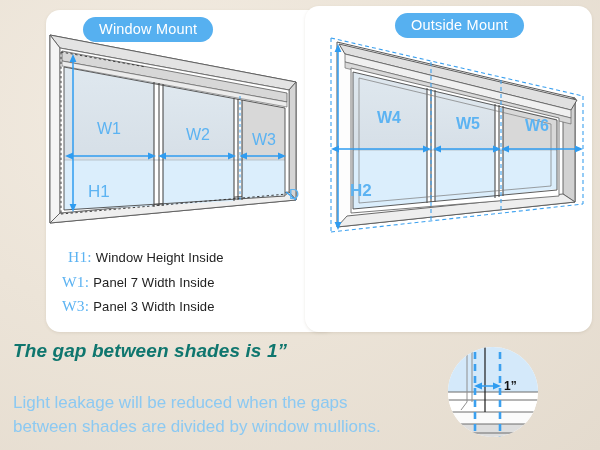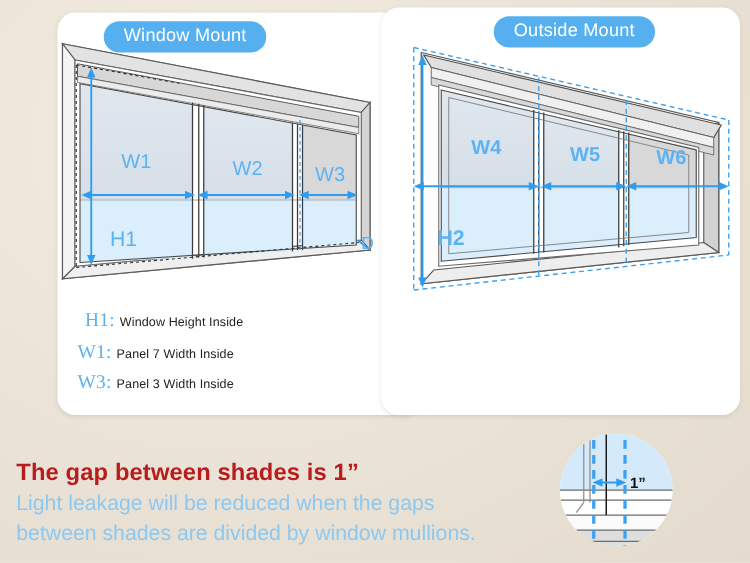--- a/index.html
+++ b/index.html
@@ -35,27 +35,28 @@
 
   
   .legend{position:absolute;}
   #legend-left{left:16px;top:238px;}
   .legend-row{display:flex;align-items:baseline;margin-bottom:6.5px;white-space:nowrap;}
   .legend-key{
     color:#5cb3f2;font-size:15.5px;font-weight:400;
     margin-right:4px;letter-spacing:.2px;font-family:Liberation Serif, serif;
   }
   #legend-left .legend-row:nth-child(1) .legend-key{margin-left:6px;}
-  .legend-val{color:#222;font-size:10px;letter-spacing:.1px;}
+  .legend-val{color:#222;font-size:13px;letter-spacing:.1px;}
 
   
   #gap-heading{
-    position:absolute;left:13px;top:368px;
-    color:#b91c1c;font-size:19px;font-weight:bold;letter-spacing:.1px;
+    position:absolute;left:13px;top:340px;
+    color:#0f766e;font-size:19px;font-weight:bold;letter-spacing:.1px;
     white-space:nowrap;
+    font-style:italic;
   }
   #gap-body{
     position:absolute;left:13px;top:391px;width:420px;
     color:#8cc9f2;font-size:17px;line-height:1.42;
   }
   #gap-body div{white-space:nowrap;}
   #detail-circle{position:absolute;left:437px;top:340px;}
 </style>
 </head>
 <body>

